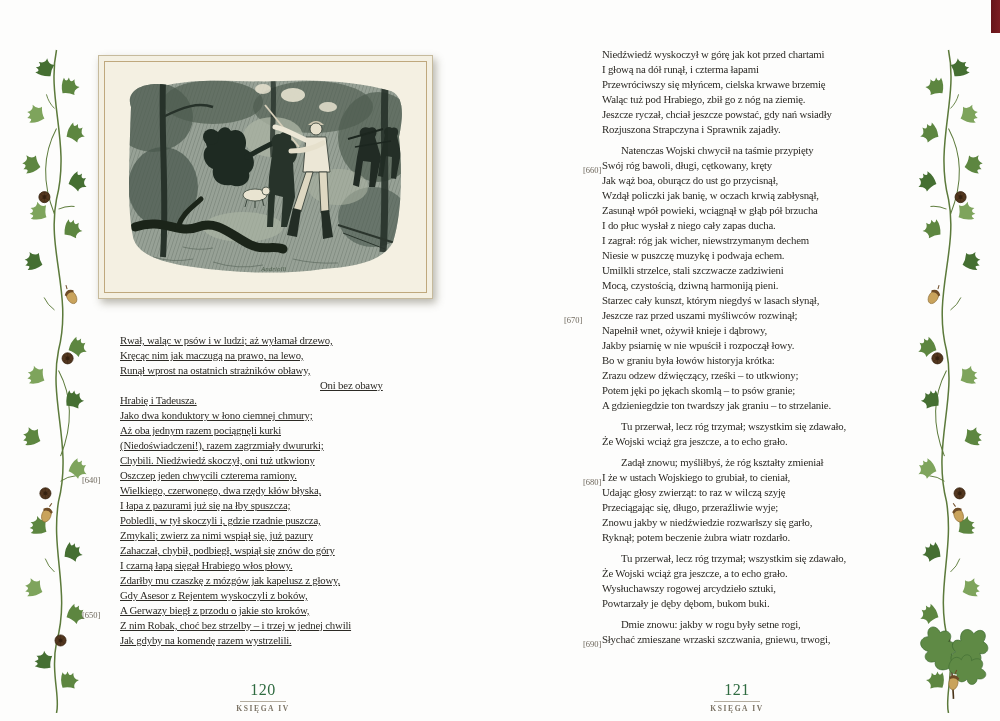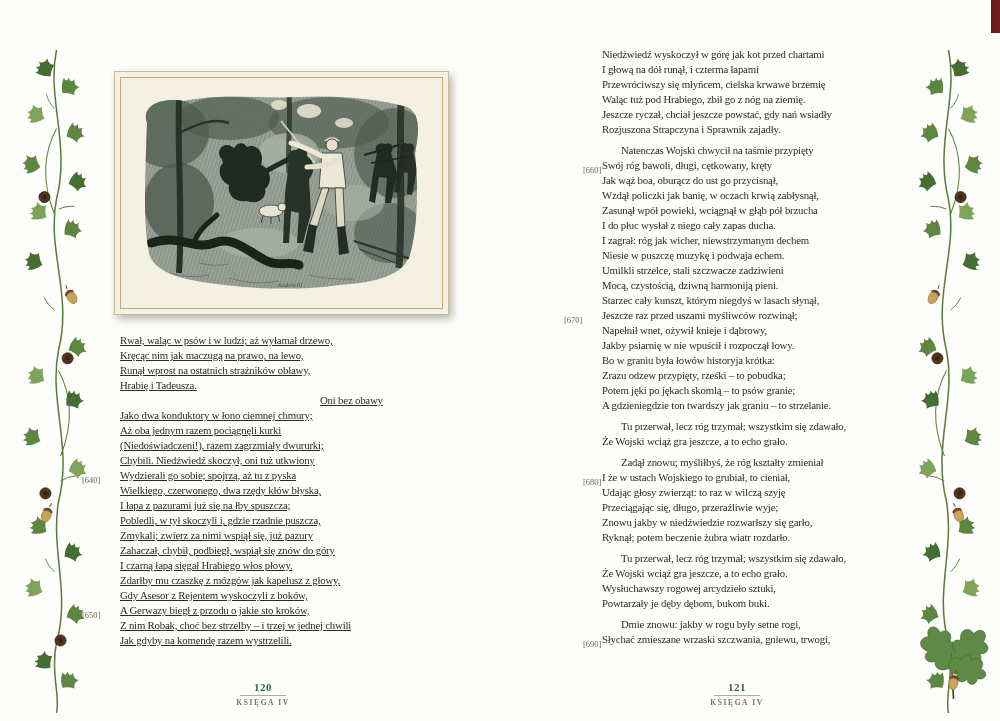--- a/index.html
+++ b/index.html
@@ -17,21 +17,21 @@
   .ind-1 { text-indent:19px; }
   .ind-2 { text-indent:200px; }
   .lnum {
     position:absolute; left:-38px; top:20px;
     font-size:8.5px; letter-spacing:0; color:#6e675c;
   }
   
   .footer { position:absolute; top:681px; width:286px; text-align:center; }
   .footer-left  { left:120px; }
   .footer-right { left:594px; }
-  .pageno { font-size:11px; font-weight:bold; color:#2f6b40; letter-spacing:0.5px; }
+  .pageno { font-size:16px; font-weight:normal; color:#2f6b40; letter-spacing:0.5px; }
   .footrule { width:46px; height:1px; background:#b3ac9f; margin:2px auto 2px auto; }
   .booklabel { font-size:7.5px; letter-spacing:1.6px; color:#7b7365;font-weight:bold; }
   
   .illo {
     position:absolute; left:98px; top:55px; width:333px; height:242px;
     background:#f4f0e2; border:1px solid #c6ba9c;
     box-shadow:3px 4px 8px rgba(100,95,75,0.45);
   }
   .illo-mat { position:absolute; inset:5px; border:1px solid #bfa87d; }
   .engraving { position:absolute; left:24px; top:21px; }
@@ -120,21 +120,21 @@
       <use href="#oakleaf" transform="rotate(25) translate(8 0)"></use>
       <use href="#oakleaf" transform="rotate(95) translate(4 -2) scale(0.85)"></use>
       <use href="#acornG" transform="translate(4 16) rotate(10)"></use>
     </g>
   </svg>
 
   <div class="ribbon"></div>
 
   <section class="page">
 
-    <figure class="illo" style="margin:16px">
+    <figure class="illo" style="margin:0">
       <div class="illo-mat"></div>
       <svg class="engraving" width="285" height="201" viewBox="0 0 285 201">
         <defs>
           <clipPath id="vig">
             <path d="M8 30 C2 14 20 4 45 8 C80 0 120 6 160 4 C200 2 240 6 268 14 C282 20 280 40 276 60 C280 100 278 140 270 165 C260 185 230 190 200 192 C160 198 110 196 70 190 C40 186 14 178 10 160 C4 130 6 90 8 30 Z"></path>
           </clipPath>
           <pattern id="hp" width="3.5" height="3.5" patternUnits="userSpaceOnUse" patternTransform="rotate(18)">
             <line x1="0" y1="0" x2="0" y2="3.5" stroke="#3c4a40" stroke-width="0.8"></line>
           </pattern>
         </defs>
@@ -186,27 +186,27 @@
           <text x="138" y="194" font-size="7" font-style="italic" fill="#50604f">Andriolli</text>
         </g>
       </svg>
     </figure>
 
     <div class="verse" id="verse-left">
         <div class="stanza">
           <div class="vline"><span>Rwał, waląc w psów i w ludzi; aż wyłamał drzewo,</span></div>
           <div class="vline"><span>Kręcąc nim jak maczugą na prawo, na lewo,</span></div>
           <div class="vline"><span>Runął wprost na ostatnich strażników obławy,</span></div>
+          <div class="vline ind-2"><span>Oni bez obawy</span></div>
           <div class="vline"><span>Hrabię i Tadeusza.</span></div>
-          <div class="vline ind-2"><span>Oni bez obawy</span></div>
           <div class="vline"><span>Jako dwa konduktory w łono ciemnej chmury;</span></div>
           <div class="vline"><span>Aż oba jednym razem pociągnęli kurki</span></div>
           <div class="vline"><span>(Niedoświadczeni!), razem zagrzmiały dwururki;</span></div>
           <div class="vline"><span class="lnum">[640]</span><span>Chybili. Niedźwiedź skoczył, oni tuż utkwiony</span></div>
-          <div class="vline"><span>Wydzierali go sobie; spojrzą, aż tu z pyska</span></div>
+          <div class="vline"><span>Oszczep jeden chwycili czterema ramiony.</span></div>
           <div class="vline"><span>Wielkiego, czerwonego, dwa rzędy kłów błyska,</span></div>
           <div class="vline"><span>I łapa z pazurami już się na łby spuszcza;</span></div>
           <div class="vline"><span>Pobledli, w tył skoczyli i, gdzie rzadnie puszcza,</span></div>
           <div class="vline"><span>Zmykali; zwierz za nimi wspiął się, już pazury</span></div>
           <div class="vline"><span>Zahaczał, chybił, podbiegł, wspiął się znów do góry</span></div>
           <div class="vline"><span>I czarną łapą sięgał Hrabiego włos płowy.</span></div>
           <div class="vline"><span>Zdarłby mu czaszkę z mózgów jak kapelusz z głowy,</span></div>
           <div class="vline"><span class="lnum">[650]</span><span>Gdy Asesor z Rejentem wyskoczyli z boków,</span></div>
           <div class="vline"><span>A Gerwazy biegł z przodu o jakie sto kroków,</span></div>
           <div class="vline"><span>Z nim Robak, choć bez strzelby – i trzej w jednej chwili</span></div>
@@ -240,21 +240,21 @@
           <div class="vline"><span>I do płuc wysłał z niego cały zapas ducha.</span></div>
           <div class="vline"><span>I zagrał: róg jak wicher, niewstrzymanym dechem</span></div>
           <div class="vline"><span>Niesie w puszczę muzykę i podwaja echem.</span></div>
           <div class="vline"><span>Umilkli strzelce, stali szczwacze zadziwieni</span></div>
           <div class="vline"><span>Mocą, czystością, dziwną harmoniją pieni.</span></div>
           <div class="vline"><span class="lnum">[670]</span><span>Starzec cały kunszt, którym niegdyś w lasach słynął,</span></div>
           <div class="vline"><span>Jeszcze raz przed uszami myśliwców rozwinął;</span></div>
           <div class="vline"><span>Napełnił wnet, ożywił knieje i dąbrowy,</span></div>
           <div class="vline"><span>Jakby psiarnię w nie wpuścił i rozpoczął łowy.</span></div>
           <div class="vline"><span>Bo w graniu była łowów historyja krótka:</span></div>
-          <div class="vline"><span>Zrazu odzew przypięty, rześki – to pobudka;</span></div>
+          <div class="vline"><span>Zrazu odzew dźwięczący, rześki – to utkwiony;</span></div>
           <div class="vline"><span>Potem jęki po jękach skomlą – to psów granie;</span></div>
           <div class="vline"><span>A gdzieniegdzie ton twardszy jak graniu – to strzelanie.</span></div>
         </div>
         <div class="stanza">
           <div class="vline ind-1"><span>Tu przerwał, lecz róg trzymał; wszystkim się zdawało,</span></div>
           <div class="vline"><span>Że Wojski wciąż gra jeszcze, a to echo grało.</span></div>
         </div>
         <div class="stanza">
           <div class="vline ind-1"><span class="lnum">[680]</span><span>Zadął znowu; myśliłbyś, że róg kształty zmieniał</span></div>
           <div class="vline"><span>I że w ustach Wojskiego to grubiał, to cieniał,</span></div>

